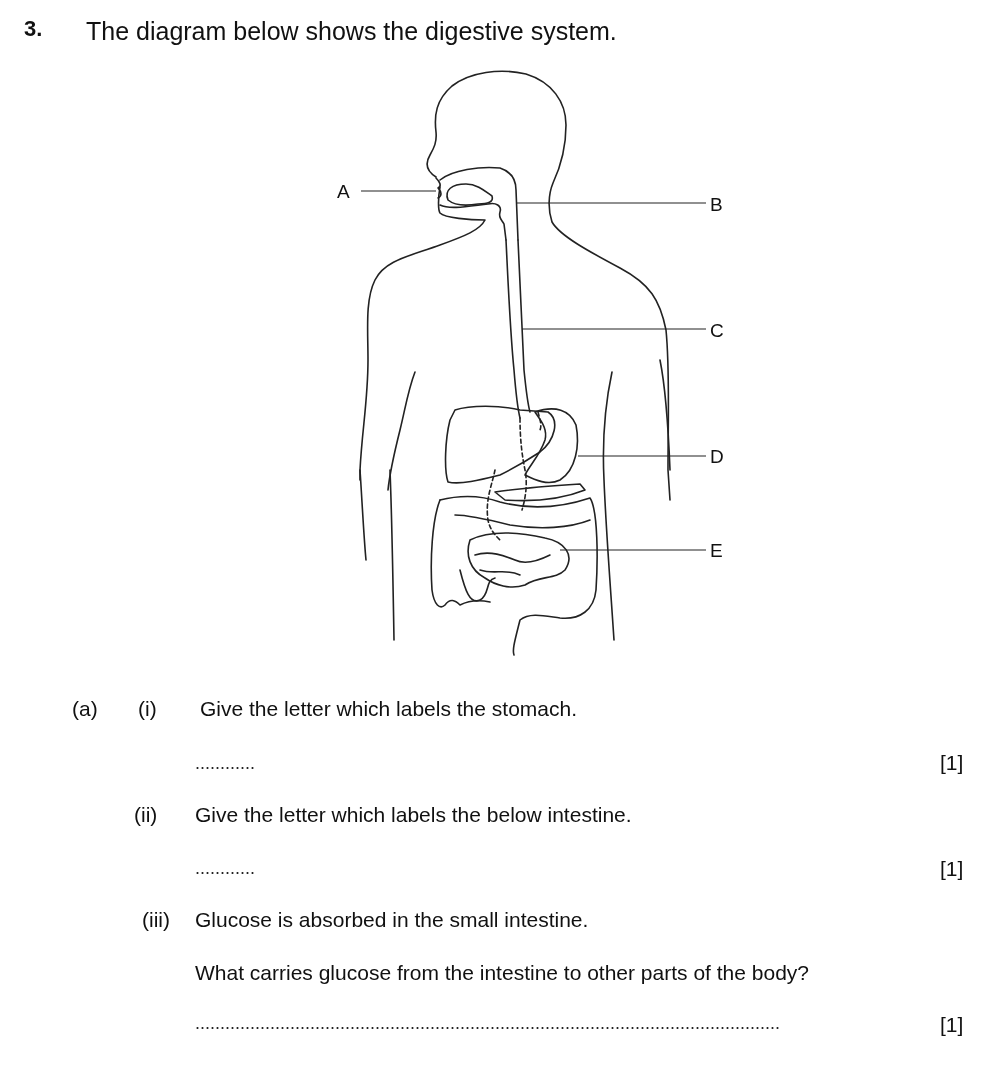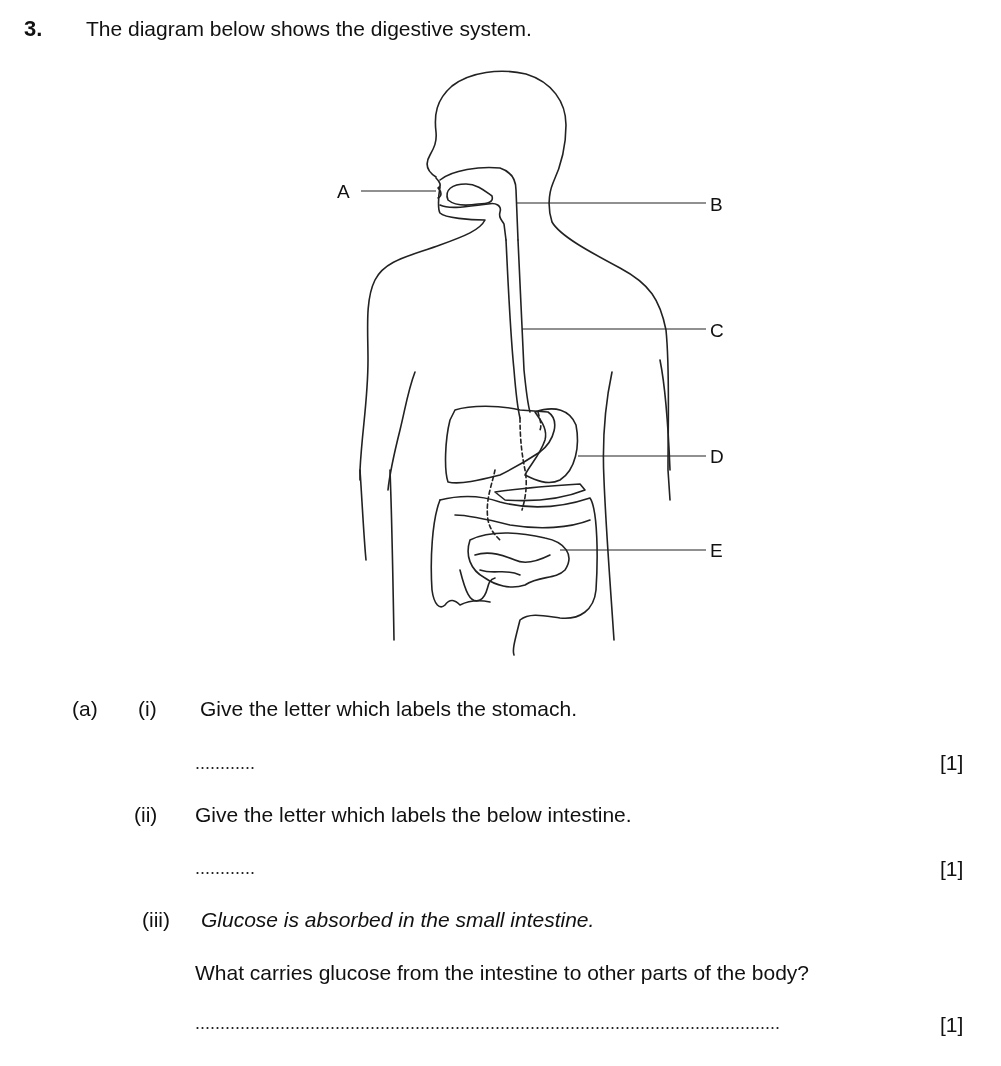--- a/index.html
+++ b/index.html
@@ -2,21 +2,21 @@
 <html><head>
   <meta charset="utf-8">
   <style>
     html, body { margin: 0; padding: 0; background: #ffffff; }
     body {
       width: 1001px; height: 1066px; position: relative; overflow: hidden;
       font-family: "Liberation Sans", sans-serif; color: #111111;
     }
     .abs { position: absolute; white-space: nowrap; }
     .qnum { left: 24px; top: 16px; font-size: 22px; font-weight: bold; }
-    .intro { left: 86px; top: 17px; font-size: 21px; }
+    .intro { left: 86px; top: 17px; font-size: 25px; }
     .txt { font-size: 21px; }
     .marks { font-size: 21px; }
     .dots { font-size: 18px; letter-spacing: 0px; color: #222; }
     svg.diagram { position: absolute; left: 320px; top: 60px; }
     .lbl { font-family: "Liberation Sans", sans-serif; font-size: 19px; fill: #111; }
   </style>
 </head>
 <body>
 
 <div class="abs qnum">3.</div>
@@ -82,16 +82,16 @@
 <div class="abs txt" style="left:200px; top:697px;">Give the letter which labels the stomach.</div>
 <div class="abs dots" style="left:195px; top:753px;">............</div>
 <div class="abs marks" style="left:940px; top:751px;">[1]</div>
 
 <div class="abs txt" style="left:134px; top:803px;text-align:center;">(ii)</div>
 <div class="abs txt" style="left:195px; top:803px;">Give the letter which labels the below intestine.</div>
 <div class="abs dots" style="left:195px; top:858px;">............</div>
 <div class="abs marks" style="left:940px; top:857px;">[1]</div>
 
 <div class="abs txt" style="left:142px; top:908px;">(iii)</div>
-<div class="abs txt" style="left:201px; top:908px;font-style:italic;">Glucose is absorbed in the small intestine.</div>
+<div class="abs txt" style="left:195px; top:908px;">Glucose is absorbed in the small intestine.</div>
 <div class="abs txt" style="left:195px; top:961px;">What carries glucose from the intestine to other parts of the body?</div>
 <div class="abs dots" style="left:195px; top:1013px; width:703px; overflow:hidden;">.....................................................................................................................</div>
 <div class="abs marks" style="left:940px; top:1013px;">[1]</div>
 
 </body></html>

